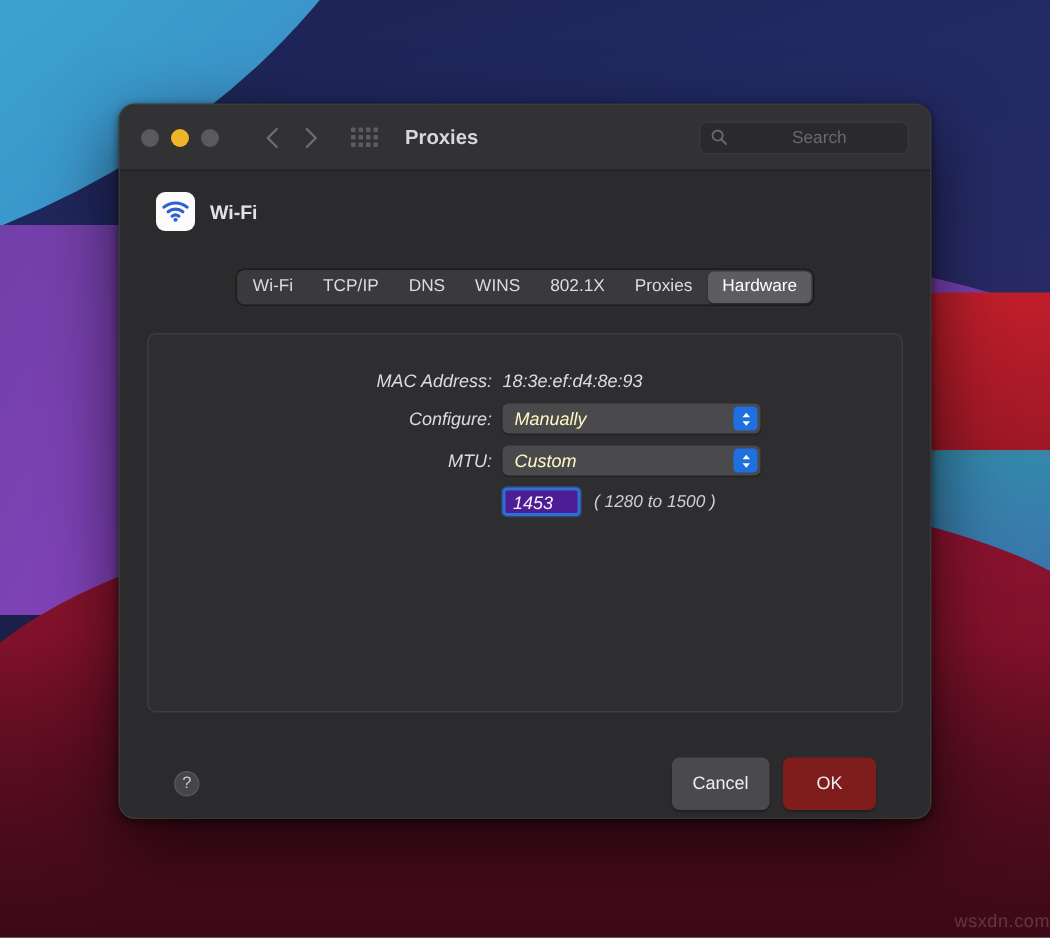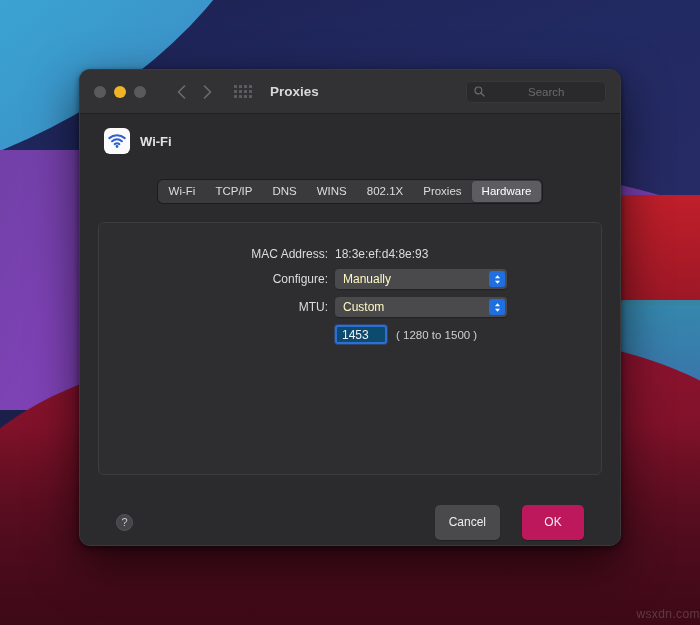--- a/index.html
+++ b/index.html
@@ -202,21 +202,21 @@
   .panel {
     flex:1 1 auto;
     margin-top:9px;
     border:1px solid #3d3d3f;
     border-radius:6px;
     background:#2e2e30;
     padding:24px 0 0 0;
     overflow:hidden;
   }
 
-  .form { width:100%; }
+  .form { width:100%;font-style:italic; }
   .frow {
     display:flex;
     align-items:center;
     margin-bottom:8px;
   }
   .flabel {
     width:236px;
     text-align:right;
     padding-right:7px;
     color:#dcdcde;
@@ -250,21 +250,21 @@
     align-items:center; justify-content:center;
     gap:1px;
   }
   .popup .chev svg { display:block; }
 
   
   .frow-input { margin-top:4px; }
   .spacer236 { width:236px; flex:0 0 236px; }
   .textfield {
     width:52px; height:19px;
-    background:#0c4a6e;
+    background:#4c1d95;
     border:2px solid #2d6fd4;
     border-radius:3px;
     color:#f2f2f4;
     font-size:12px;
     display:flex; align-items:center;
     padding:0 5px;
     box-shadow:0 0 0 1px rgba(45,111,212,.35);
   }
   .hint {
     margin-left:9px;
@@ -294,23 +294,23 @@
   .btn {
     height:35px;
     min-width:62px;
     padding:0 14px;
     border-radius:5px;
     font-size:12px;
     display:flex; align-items:center; justify-content:center;
     color:#ededf0;
     background:#4a4a4d;
     box-shadow:0 1px 1px rgba(0,0,0,.28);
-    margin-left:22px;
-  }
-  .btn-ok { background:#be185d; }
+    margin-left:9px;
+  }
+  .btn-ok { background:#7f1d1d; }
 </style>
 </head>
 <body>
 
 <div id="desktop">
   <div class="wp wp-navy"></div>
   <div class="wp wp-cyan"></div>
   <div class="wp wp-purple"></div>
   <div class="wp wp-crimson"></div>
   <div class="wp wp-teal"></div>

